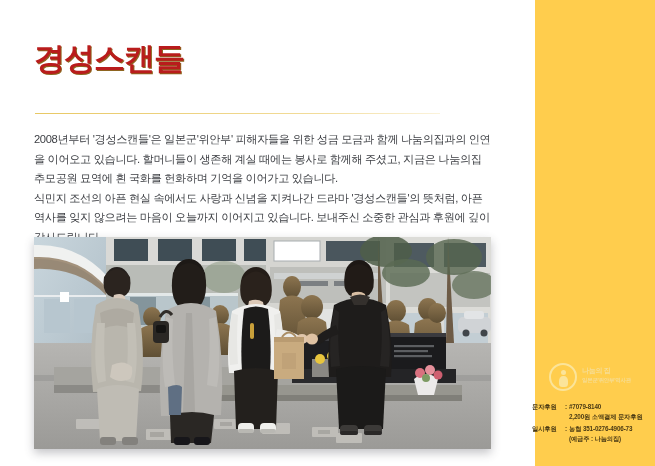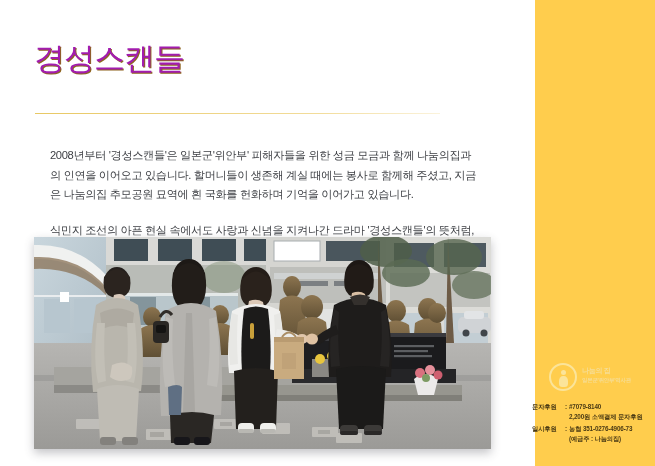--- a/index.html
+++ b/index.html
@@ -33,23 +33,23 @@
     height: 466px;
     background: #ffcd4d;
   }
 
   
   .title {
     position: absolute;
     left: 34px;
     top: 42px;
     font-size: 31px;
-    font-weight: 400;
+    font-weight: 700;
     letter-spacing: -1px;
-    color: #a21caf;
+    color: #b91c1c;
     text-shadow: 1px 1px 0 #8e6520;
     line-height: 1.1;
     white-space: nowrap;
   }
 
   
   .divider {
     position: absolute;
     left: 35px;
     top: 113px;
@@ -63,21 +63,21 @@
     position: absolute;
     left: 34px;
     top: 130px;
     width: 460px;
     font-size: 11.2px;
     line-height: 19.5px;
     color: #3e4045;
     letter-spacing: -0.35px;
   }
   .body-copy p {
-    margin: 16px;
+    margin: 0;
   }
 
   
   .photo-wrap {
     position: absolute;
     left: 34px;
     top: 237px;
     width: 457px;
     height: 212px;
     box-shadow: 0 4px 9px rgba(60, 60, 70, 0.30);

